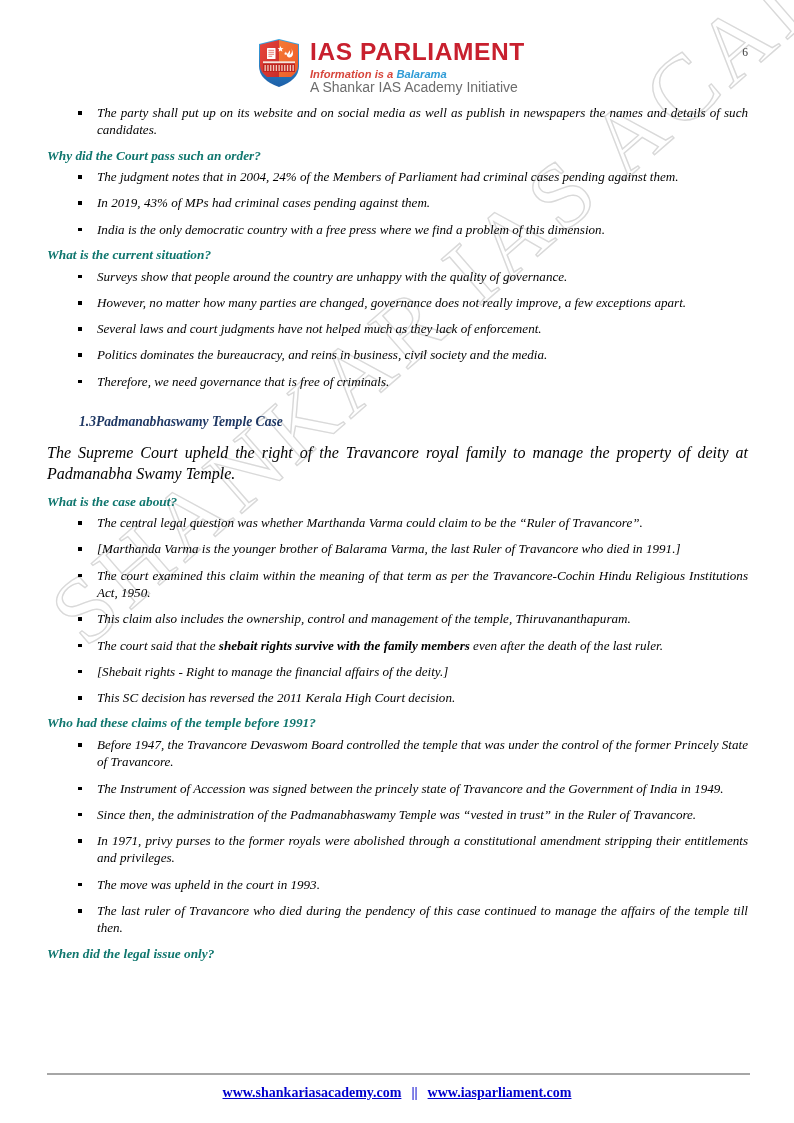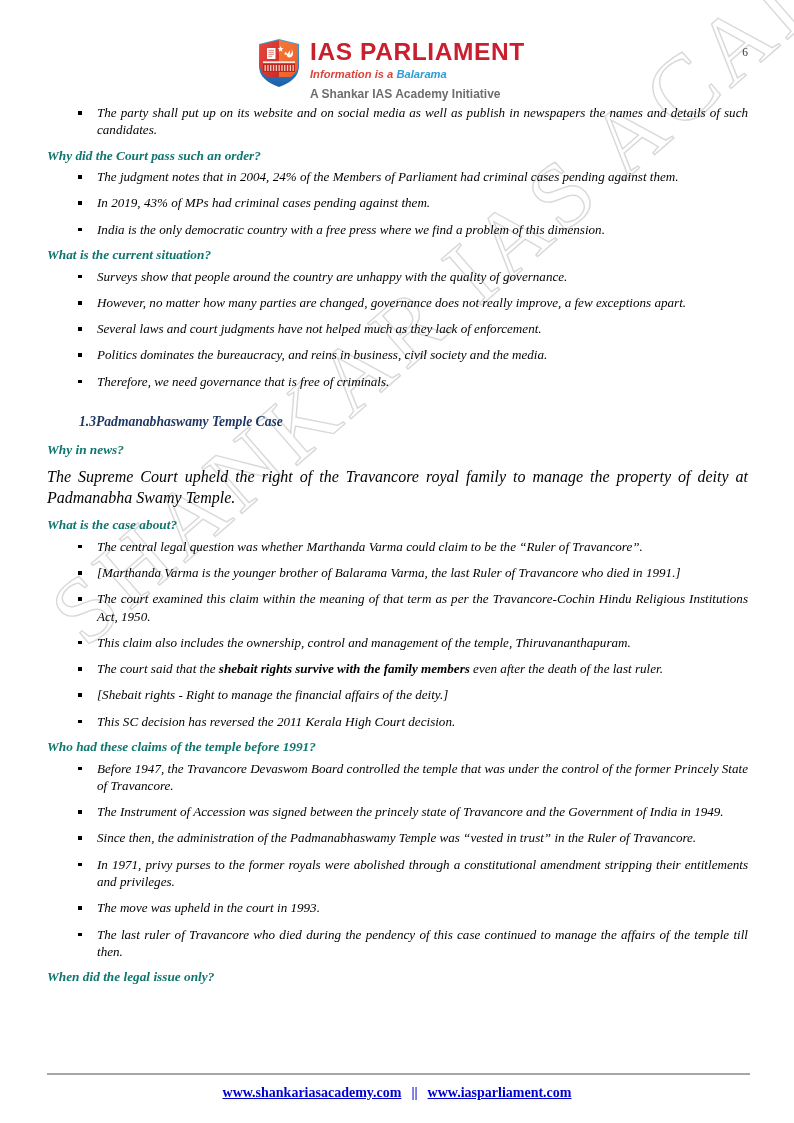--- a/index.html
+++ b/index.html
@@ -92,24 +92,24 @@
     font-size: 11.2px;
     font-weight: 700;
     font-style: italic;
     color: #d7463c;
     margin-top: 3px;
     line-height: 1.1;
   }
   .logo-tagline .blessing { color: #2e9bd6; }
   .logo-sub {
     font-family: "Liberation Sans", "DejaVu Sans", sans-serif;
-    font-size: 12px;
-    font-weight: 700;
+    font-size: 14px;
+    font-weight: 400;
     color: #6d6d6d;
-    margin-top: 8px;
+    margin-top: 0;
     line-height: 1.1;
   }
 
   
   .content {
     position: relative;
     z-index: 2;
     margin: 0 46px 0 47px;
     width: 701px;
     font-style: italic;
@@ -284,21 +284,20 @@
         <li>Surveys show that people around the country are unhappy with the quality of governance.</li>
         <li>However, no matter how many parties are changed, governance does not really improve, a few exceptions apart.</li>
         <li>Several laws and court judgments have not helped much as they lack of enforcement.</li>
         <li>Politics dominates the bureaucracy, and reins in business, civil society and the media.</li>
         <li>Therefore, we need governance that is free of criminals.</li>
       </ul>
       <div class="section-heading" style="color: rgb(31, 56, 100);">
         <span class="section-num">1.3</span>
         <span class="section-title">Padmanabhaswamy Temple Case</span>
       </div>
-      <div class="q-heading">Why in news?</div>
       <div class="para">The Supreme Court upheld the right of the Travancore royal family to manage the property of deity at Padmanabha Swamy Temple.</div>
       <div class="q-heading">What is the case about?</div>
       <ul class="bullets">
         <li>The central legal question was whether Marthanda Varma could claim to be the “Ruler of Travancore”.</li>
         <li>[Marthanda Varma is the younger brother of Balarama Varma, the last Ruler of Travancore who died in 1991.]</li>
         <li>The court examined this claim within the meaning of that term as per the Travancore-Cochin Hindu Religious Institutions Act, 1950.</li>
         <li>This claim also includes the ownership, control and management of the temple, Thiruvananthapuram.</li>
         <li><span>The court said that the </span><b class="inline-bold">shebait rights survive with the family members</b><span> even after the death of the last ruler.</span></li>
         <li>[Shebait rights - Right to manage the financial affairs of the deity.]</li>
         <li>This SC decision has reversed the 2011 Kerala High Court decision.</li>

